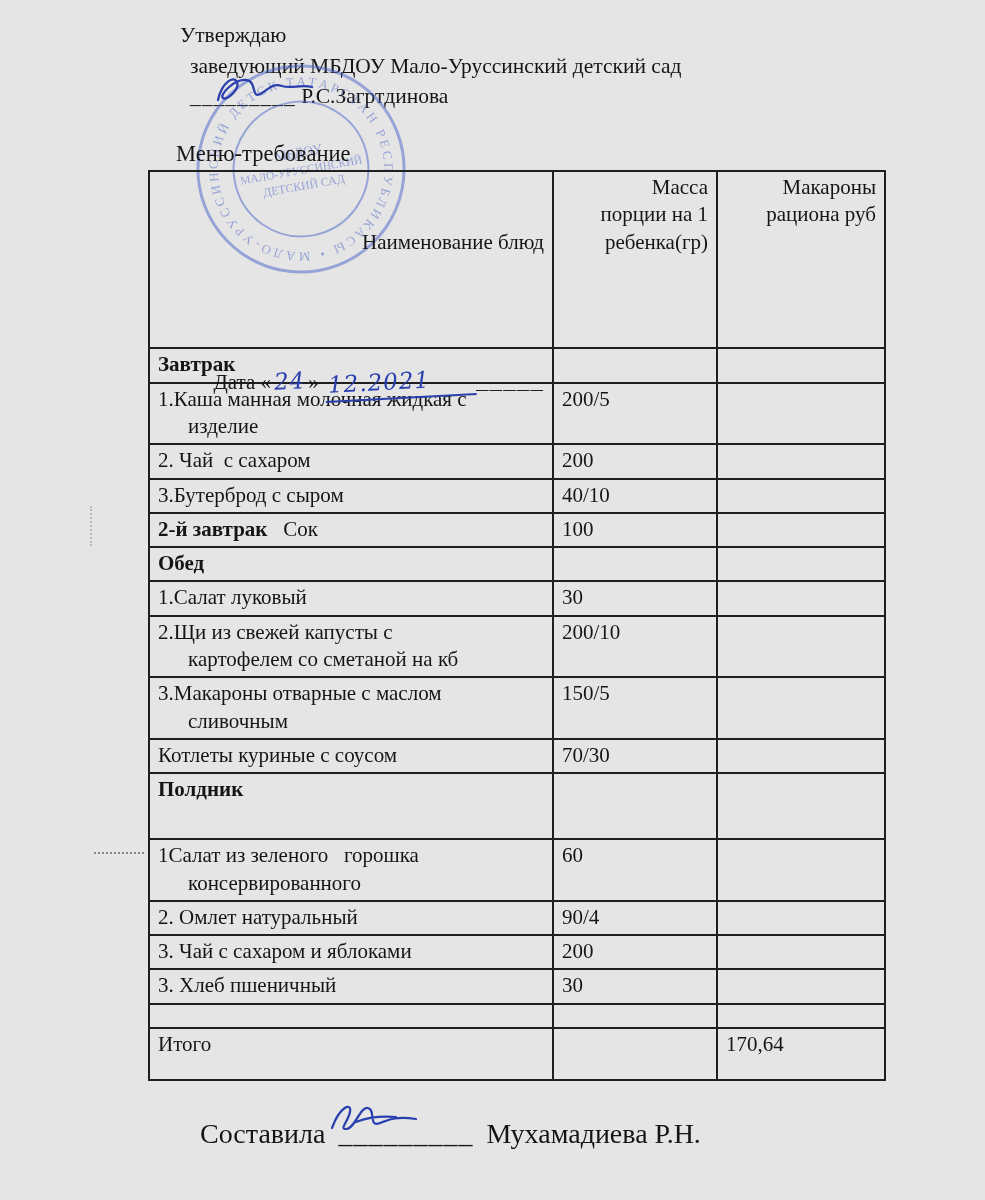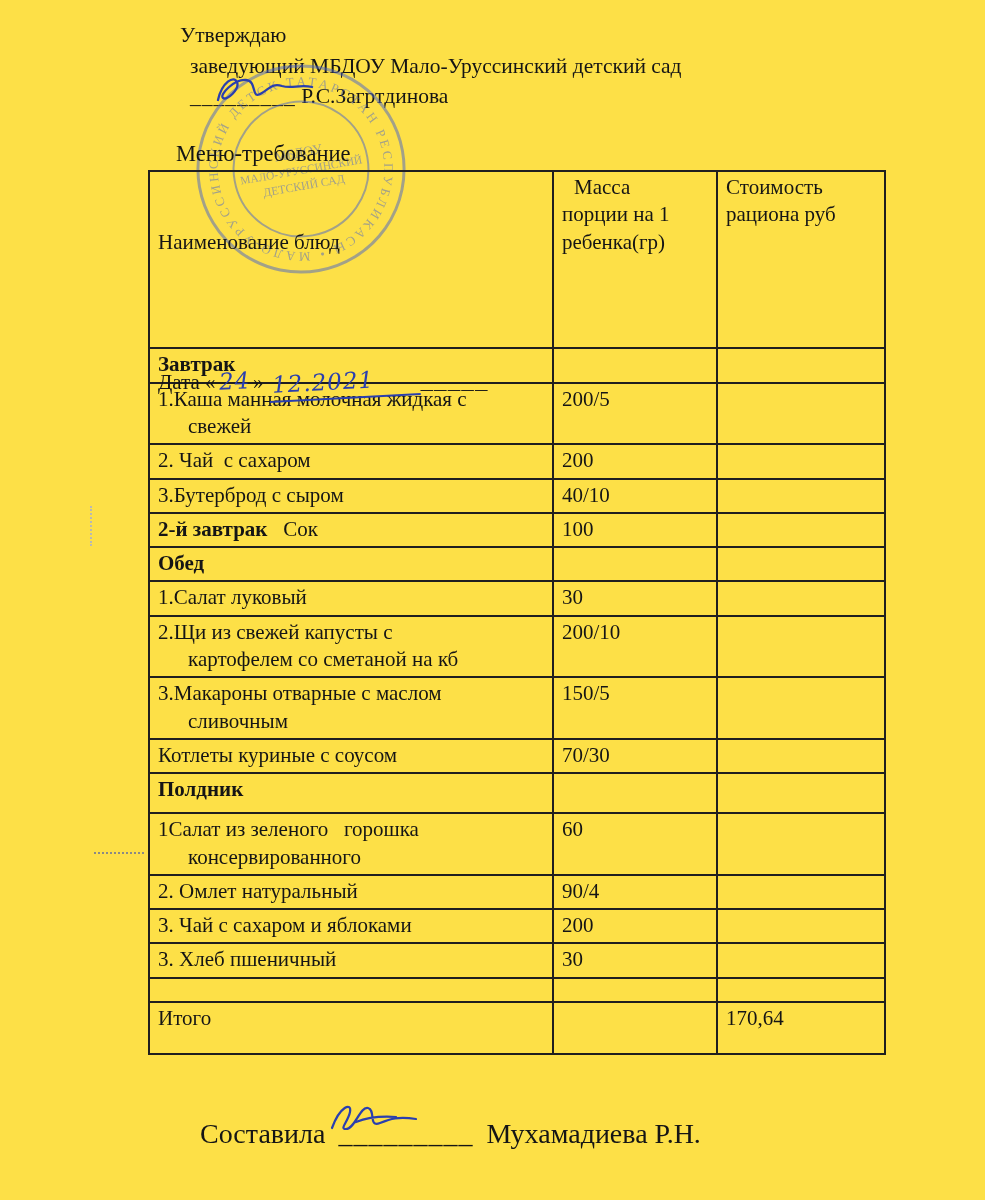--- a/index.html
+++ b/index.html
@@ -1,19 +1,19 @@
 <!DOCTYPE html>
 <html><head>
 <meta charset="utf-8">
 <style>
   html,body{margin:0;padding:0;background:#ffffff;}
   .page{
     position:relative;
     width:985px;height:1200px;
-    background:#fde047;
+    background:#e5e5e5;
     font-family:"Liberation Serif","DejaVu Serif",serif;
     color:#151515;
     overflow:hidden;
   }
   
   .approve{position:absolute;left:180px;top:20px;font-size:21.5px;line-height:1.42;}
   .approve .ln2,.approve .ln3{margin-left:10px;}
   .approve .blank{letter-spacing:1px;}
   
   .stamp{
@@ -35,35 +35,35 @@
   table.menu col.c2{width:164px;}
   table.menu col.c3{width:168px;}
   table.menu th,table.menu td{
     border:2px solid #1f1f1f;
     vertical-align:top;text-align:left;
     padding:2px 8px 3px 8px;
     font-size:21px;line-height:1.3;
     font-weight:normal;
     white-space:pre-wrap;
   }
-  table.menu thead th{height:86px;}
+  table.menu thead th{height:86px;text-align:right;}
   .mass-head{text-indent:12px;}
   .dish-head-cell{display:flex;flex-direction:column;justify-content:space-between;height:100%;}
   .date-line{margin-top:2px;white-space:nowrap;}
   .hand{
     font-style:italic;color:#2a3fae;
     font-family:"DejaVu Serif",serif;
     font-size:23px;letter-spacing:1px;
     display:inline-block;transform:rotate(-3deg);
     padding:0 3px;
   }
   .underl{border-bottom:2px solid #2a3fae;padding-right:46px;margin-left:6px;}
   .uscore{letter-spacing:1px;font-family:Liberation Mono, monospace;}
   .cont{padding-left:30px;}
-  tr.tall{height:40px;}
+  tr.tall{height:66px;}
   tr.spacer-row{height:24px;}
   tr.totals-row{height:52px;}
   
   .footer{position:absolute;left:200px;top:1118px;font-size:28px;}
   .footer .blank{letter-spacing:1px;margin:0 6px;}
   
   .artifact-dots{position:absolute;left:94px;top:852px;width:50px;border-top:2px dotted #8a8a85;}
   .artifact-dash{position:absolute;left:90px;top:506px;height:40px;border-left:2px dotted #b9b9b3;}
 </style>
 </head>
@@ -105,32 +105,32 @@
       <tr>
         <th>
           <div class="dish-head-cell">
             <div>Наименование блюд</div>
             <div class="date-line"><span>Дата «</span><span class="hand">24</span><span>»</span><span class="hand underl">12.2021</span><span class="uscore">_____</span></div>
           </div>
         </th>
         <th><div class="mass-head">Масса
 порции на 1
 ребенка(гр)</div></th>
-        <th><div>Стоимость
+        <th><div>Макароны
 рациона руб</div></th>
       </tr>
     </thead>
     <tbody>
         <tr>
           <td><b>Завтрак</b></td>
           <td></td>
           <td></td>
         </tr>
         <tr>
-          <td>1.Каша манная молочная жидкая с<div class="cont">свежей</div></td>
+          <td>1.Каша манная молочная жидкая с<div class="cont">изделие</div></td>
           <td>200/5</td>
           <td></td>
         </tr>
         <tr>
           <td>2. Чай  с сахаром</td>
           <td>200</td>
           <td></td>
         </tr>
         <tr>
           <td>3.Бутерброд с сыром</td>

